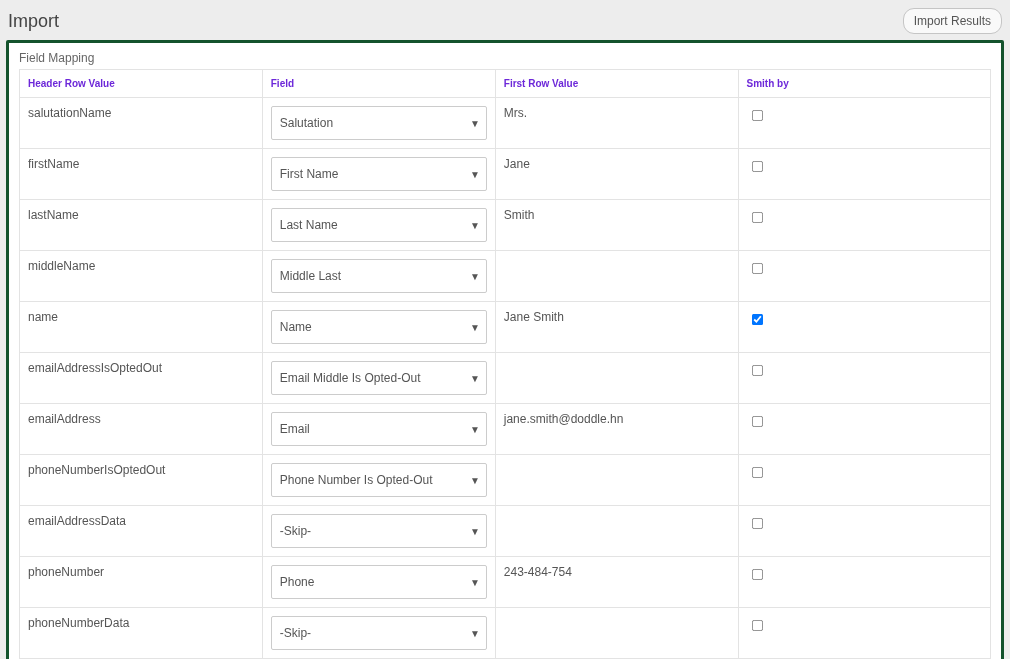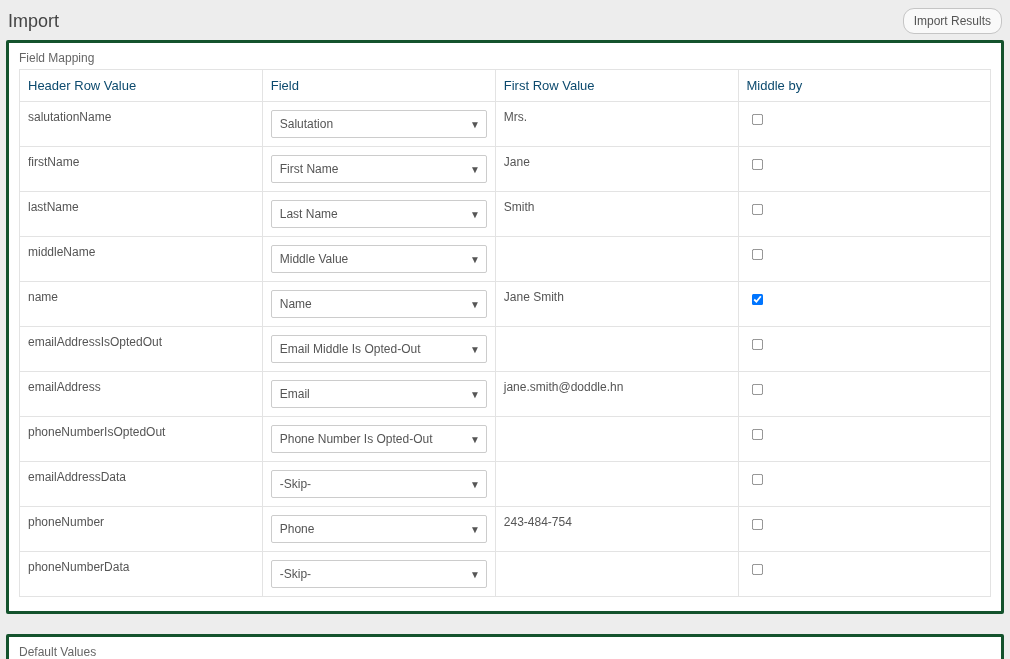--- a/index.html
+++ b/index.html
@@ -43,34 +43,34 @@
     width: 100%; border-collapse: collapse; table-layout: fixed;
   }
   table.map th, table.map td {
     border: 1px solid #e3e3e3;
     padding: 8px 8px;
     text-align: left;
     vertical-align: top;
     font-weight: 400;
     color: #555;
   }
-  table.map th { color: #0c4a6e; font-size: 13px; }
+  table.map th { color: #6d28d9; font-size: 10px; font-weight: bold; }
   .col-h { width: 25%; }
   .col-f { width: 24%; }
   .col-v { width: 25%; }
   .col-u { width: 26%; }
   .select {
     position: relative;
     width: 100%;
     height: 28px;
     border: 1px solid #ccc;
     border-radius: 2px;
     background: #fff;
     display: flex; align-items: center;
-    padding: 4px 8px;
+    padding: 16px 8px;
     color: #555;
     cursor: pointer;
   }
   .select .chev {
     position: absolute; right: 6px; top: 50%; transform: translateY(-50%);
     font-size: 10px; color: #555;
   }
   input[type=checkbox] { transform: scale(0.85); }
 </style>
 </head>
@@ -93,21 +93,21 @@
         <col class="col-h">
           <col class="col-f">
           <col class="col-v">
           <col class="col-u">
       </colgroup>
       <thead>
         <tr>
           <th>Header Row Value</th>
           <th>Field</th>
           <th>First Row Value</th>
-          <th>Middle by</th>
+          <th>Smith by</th>
         </tr>
       </thead>
       <tbody id="map-body">
           <tr>
             <td>salutationName</td>
             <td>
               <div class="select">
                 <span>Salutation</span>
                 <span class="chev">▼</span>
               </div>
@@ -134,21 +134,21 @@
                 <span class="chev">▼</span>
               </div>
             </td>
             <td>Smith</td>
             <td><input type="checkbox" style=""></td>
           </tr>
           <tr>
             <td>middleName</td>
             <td>
               <div class="select">
-                <span>Middle Value</span>
+                <span>Middle Last</span>
                 <span class="chev">▼</span>
               </div>
             </td>
             <td></td>
             <td><input type="checkbox" style=""></td>
           </tr>
           <tr>
             <td>name</td>
             <td>
               <div class="select">

